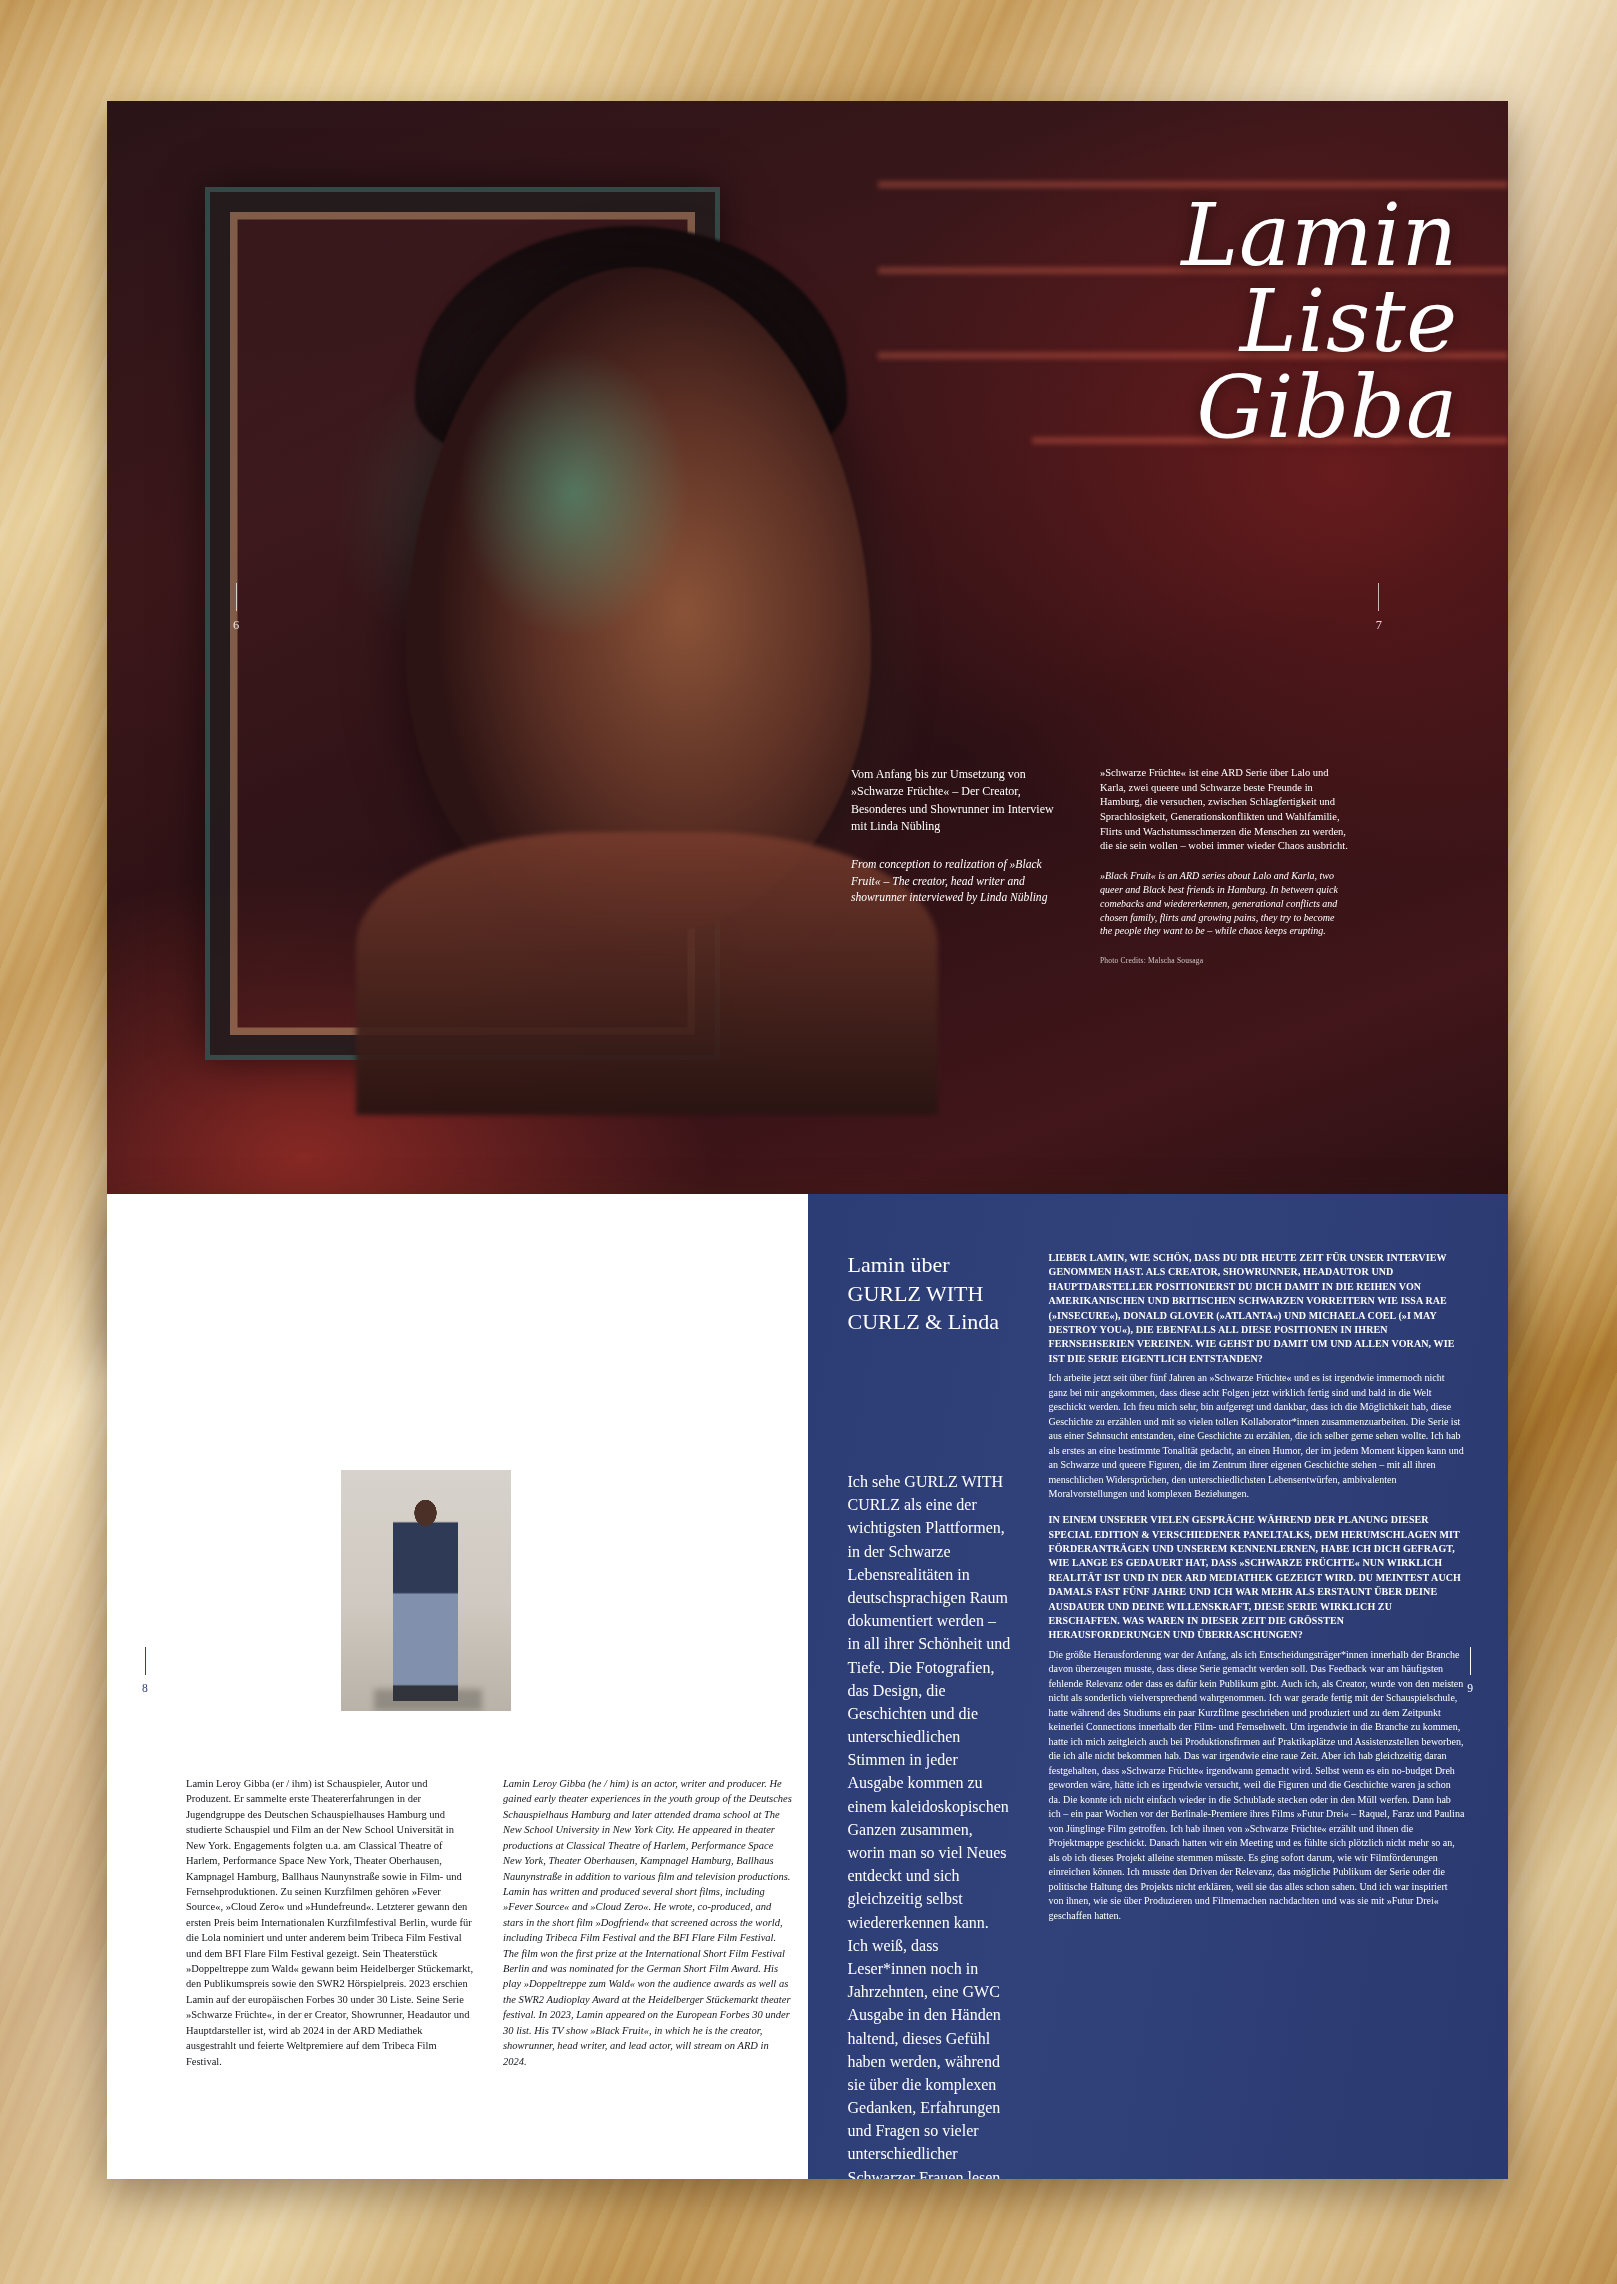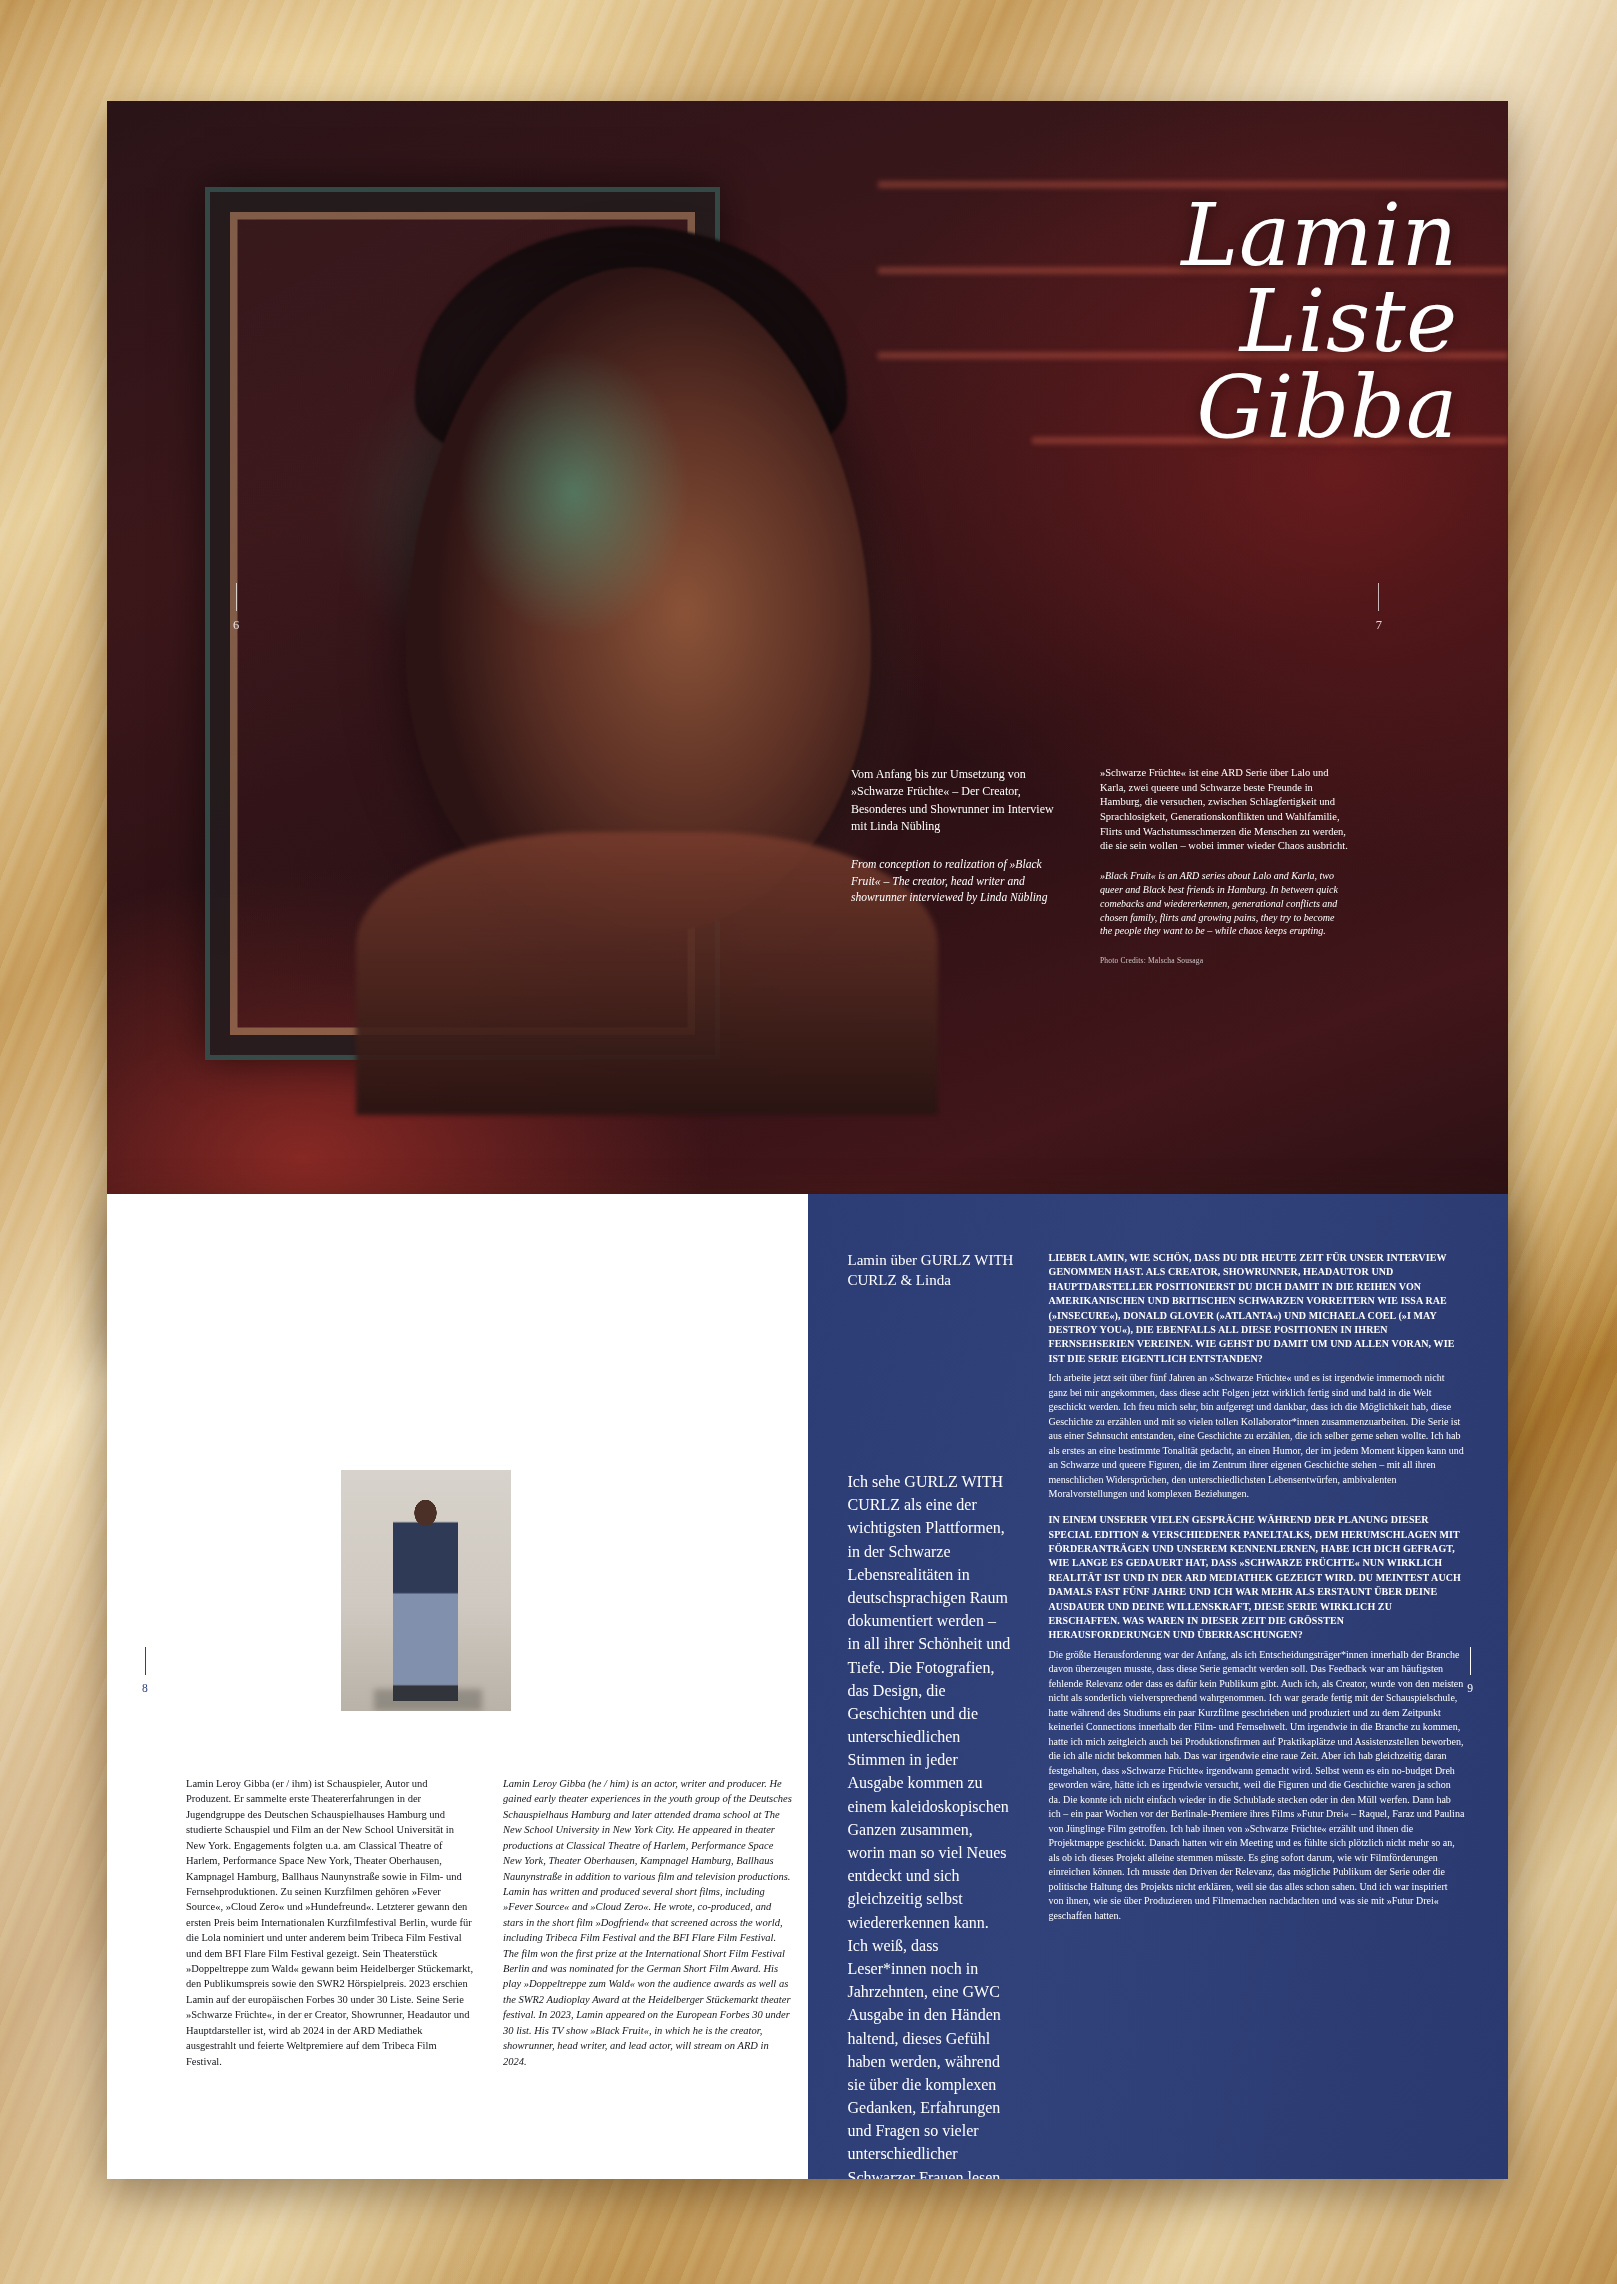--- a/index.html
+++ b/index.html
@@ -133,21 +133,21 @@
   }
   .p8-cols .col{width:289px;font-size:10.5px;line-height:1.47;color:#14161c;}
   .p8-cols .col.en{font-style:italic;}
   .s2-folio-l{position:absolute;left:35px;top:453px;color:#2f4080;font-size:11.6px;font-family:"Liberation Serif", serif;text-align:center;}
   .s2-folio-l .tick{display:block;width:0.8px;height:28px;background:#2f4080;margin:0 auto 6.6px;}
   .s2-folio-r{position:absolute;right:35px;top:453px;color:#fff;font-size:11.6px;font-family:"Liberation Serif", serif;text-align:center;}
   .s2-folio-r .tick{display:block;width:0.8px;height:28px;background:#fff;margin:0 auto 6.6px;}
 
   .p9 .head9{
     position:absolute;left:40px;top:57px;width:166px;color:#fff;
-    font-size:15px;line-height:1.30;
+    font-size:22px;line-height:1.30;
   }
   .p9 .lead9{
     position:absolute;left:40px;top:276px;width:163px;color:#fff;
     font-size:16px;line-height:1.45;
   }
   .p9 .main9{
     position:absolute;left:241px;top:57px;width:416px;color:#fff;
   }
   .p9 .q{font-size:10px;line-height:1.44;text-transform:uppercase;letter-spacing:0.1px;font-weight:bold;}
   .p9 .a{font-size:10px;line-height:1.45;margin-top:5px;}

